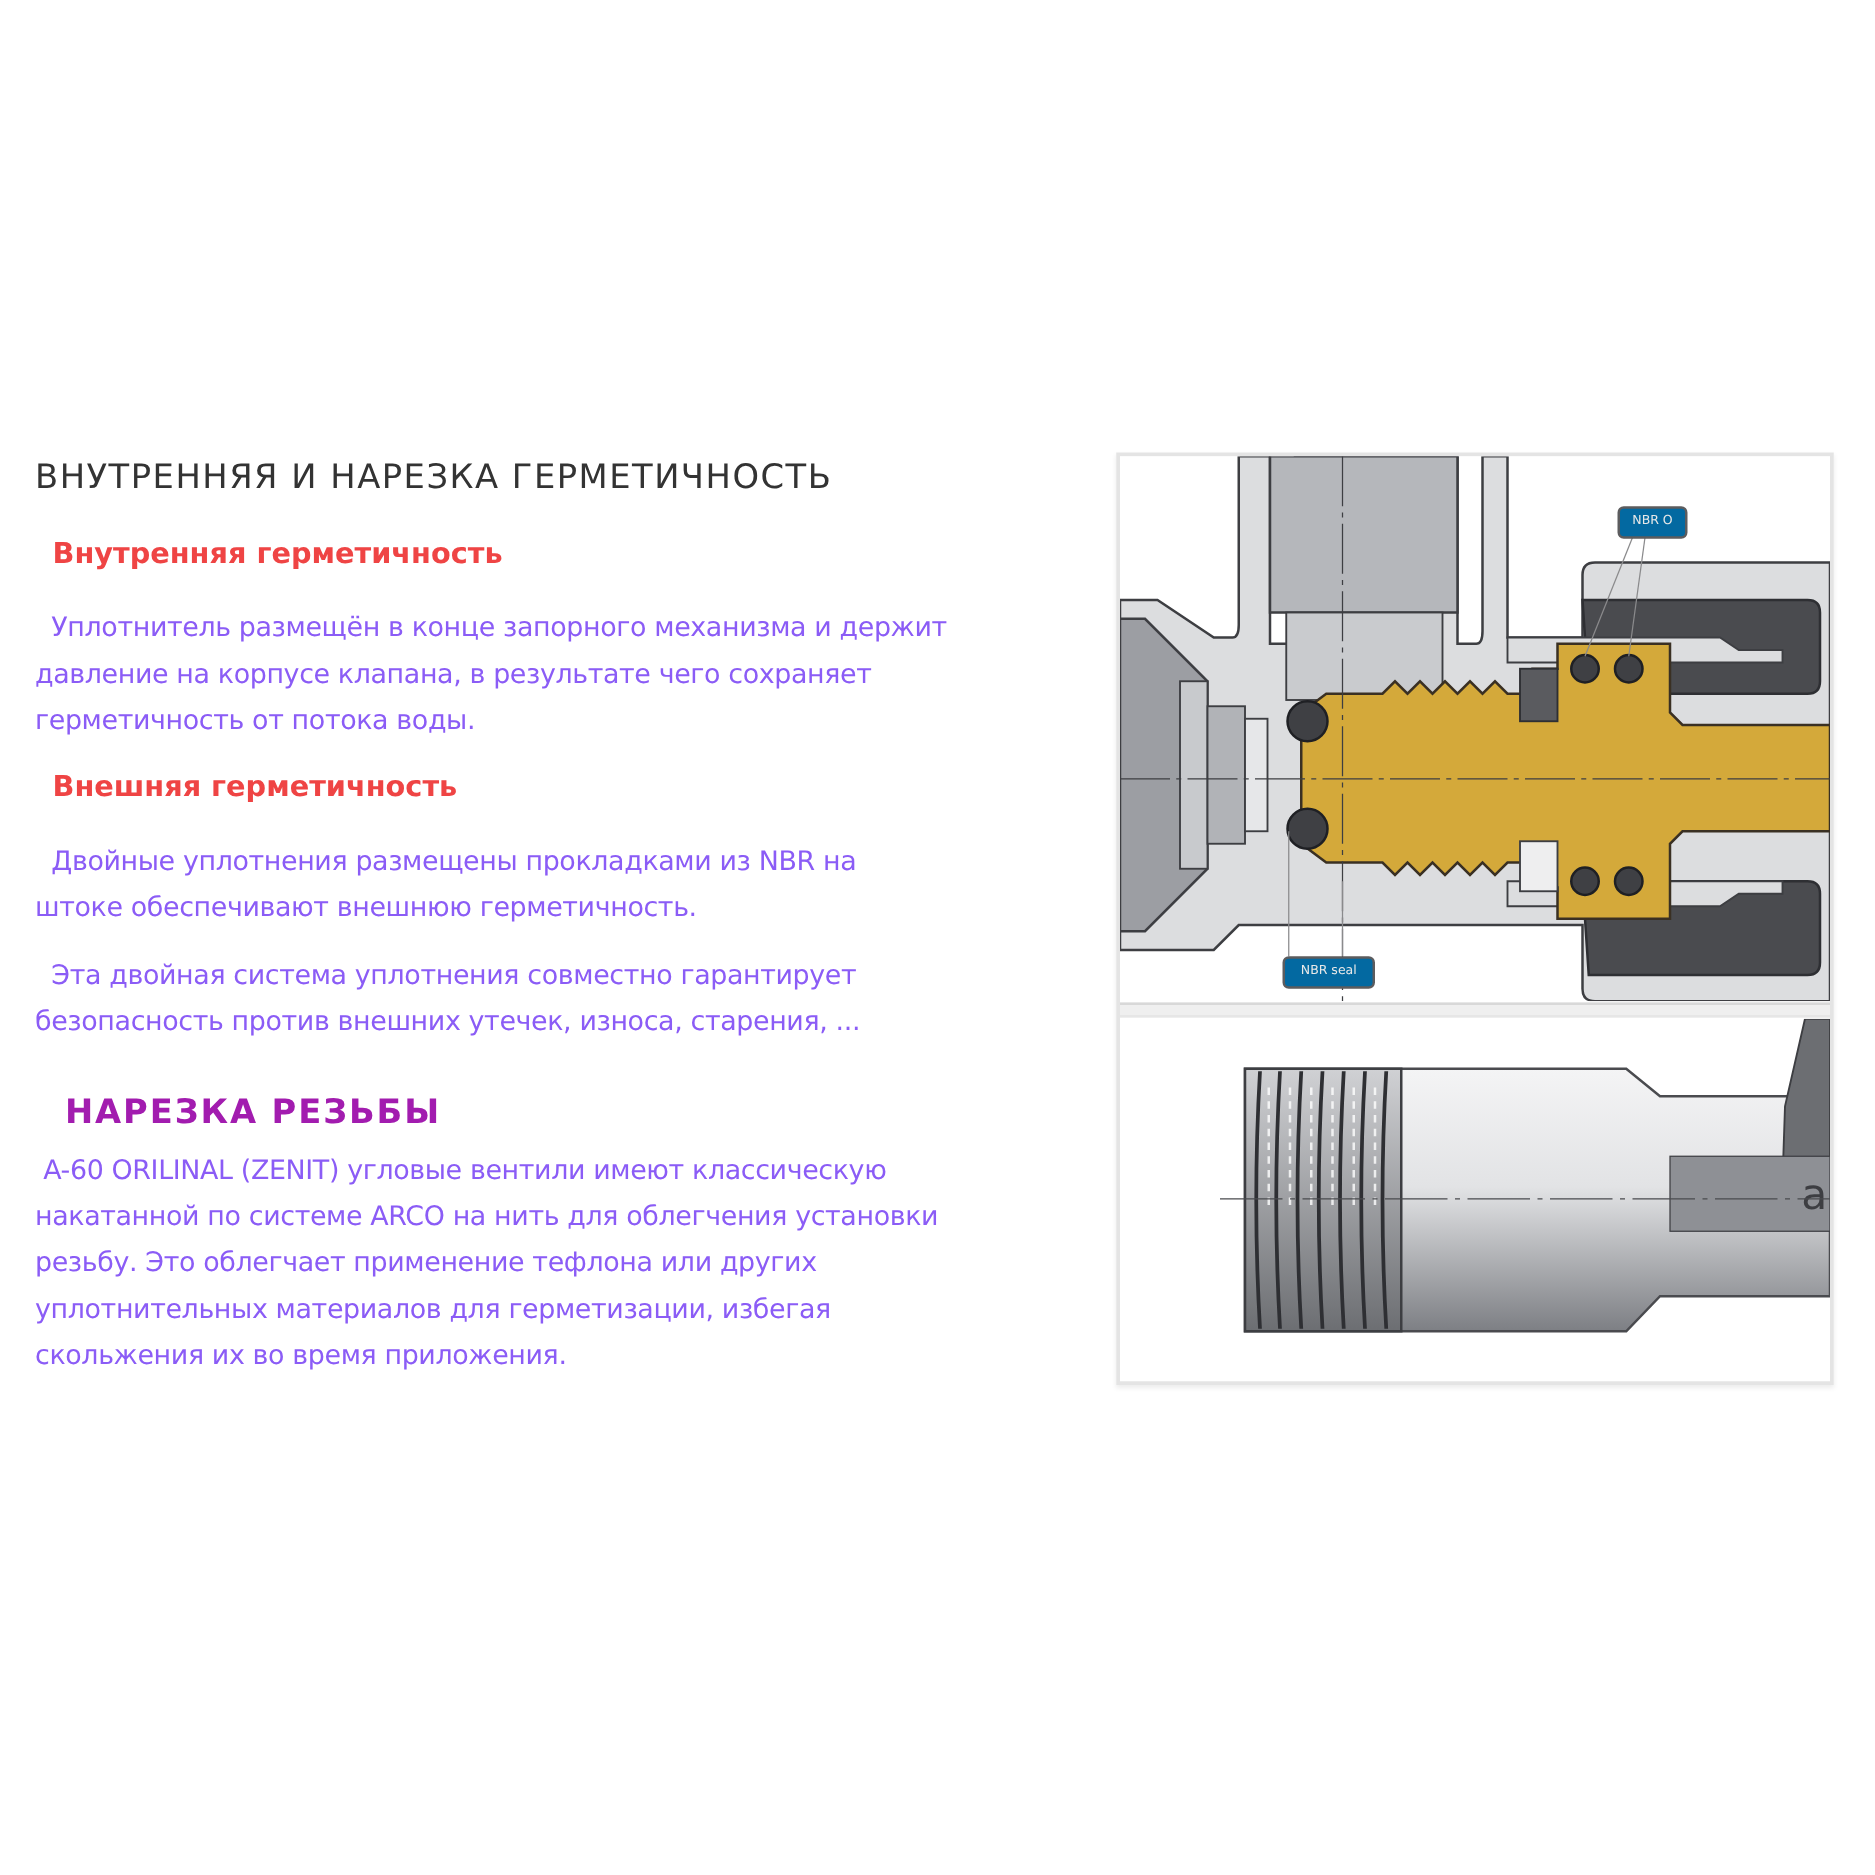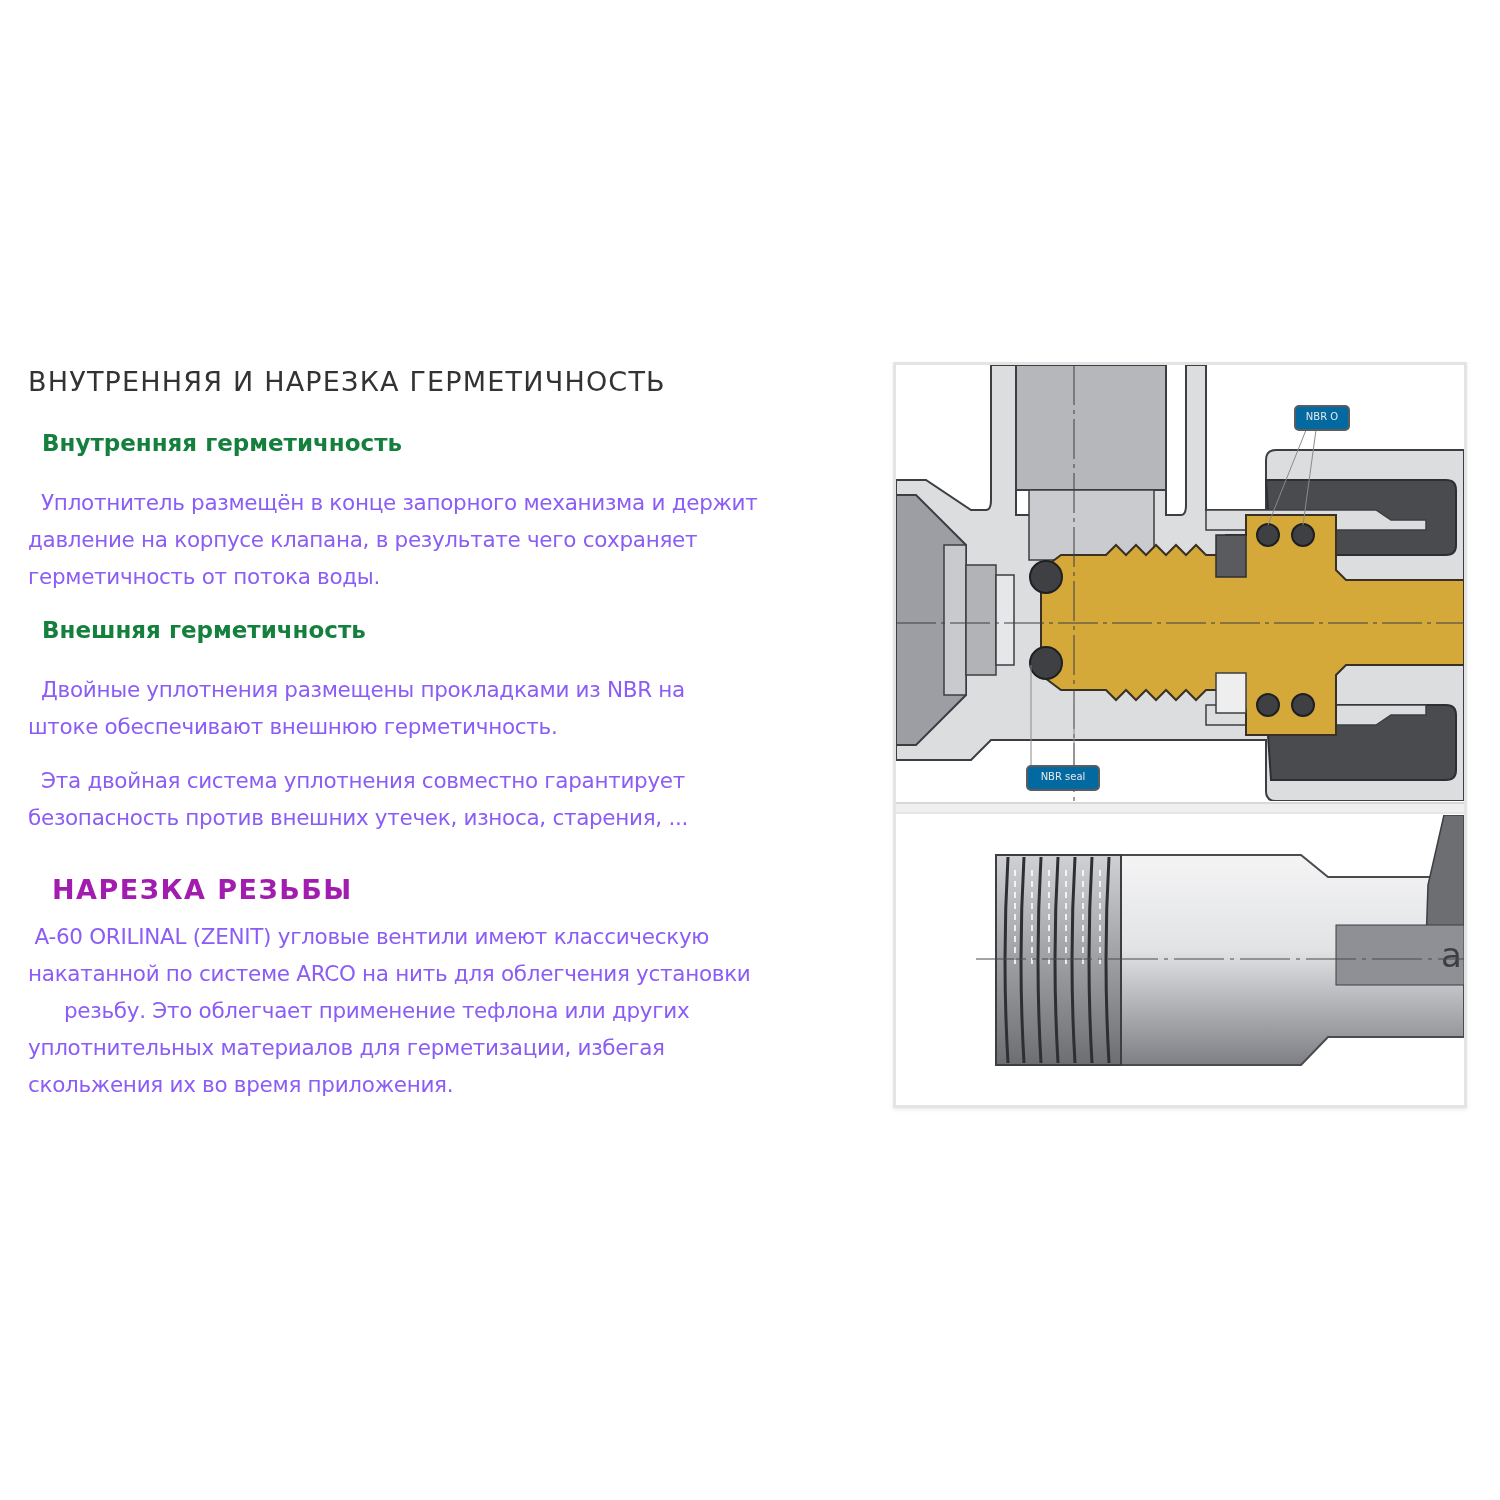--- a/index.html
+++ b/index.html
@@ -6,21 +6,21 @@
     body {
       width: 1500px; height: 1500px; background: #ffffff; position: relative; overflow: hidden;
       font-family: "DejaVu Sans", "Liberation Sans", sans-serif; color: #4a4a4a;
     }
     .main-title {
       position: absolute; left: 28px; top: 366px; margin: 0;
       font-size: 27px; font-weight: normal; letter-spacing: 1.2px; color: #333;
       font-family: "DejaVu Sans", sans-serif; white-space: nowrap;
     }
     .sub-title {
-      position: absolute; margin: 0; font-size: 23px; font-weight: bold; color: #15803d;
+      position: absolute; margin: 0; font-size: 23px; font-weight: bold; color: #ef4444;
       font-family: "DejaVu Sans", sans-serif; white-space: nowrap;
     }
     .para {
       position: absolute; margin: 0; font-size: 21.5px; line-height: 37px; color: #8b5cf6;
       font-family: "DejaVu Sans", sans-serif; white-space: pre; letter-spacing: -0.3px;
     }
     .sec-title {
       position: absolute; margin: 16px; font-size: 27px; font-weight: bold; letter-spacing: 1.5px; color: #a21caf;
       font-family: "DejaVu Sans", sans-serif; white-space: nowrap;
     }
@@ -50,21 +50,21 @@
 
 <h2 class="sub-title" style="left:42px; top:617px;">Внешняя герметичность</h2>
 <p class="para" style="left:28px; top:671px;">  Двойные уплотнения размещены прокладками из NBR на</p>
 <p class="para" style="left:28px; top:708px;">штоке обеспечивают внешнюю герметичность.</p>
 <p class="para" style="left:28px; top:762px;">  Эта двойная система уплотнения совместно гарантирует</p>
 <p class="para" style="left:28px; top:799px;">безопасность против внешних утечек, износа, старения, ...</p>
 
 <h2 class="sec-title" style="left:36px; top:858px;">НАРЕЗКА РЕЗЬБЫ</h2>
 <p class="para" style="left:28px; top:918px;"> A-60 ORILINAL (ZENIT) угловые вентили имеют классическую</p>
 <p class="para" style="left:28px; top:955px;">накатанной по системе ARCO на нить для облегчения установки</p>
-<p class="para" style="left:28px; top:992px;margin-left:36px;">резьбу. Это облегчает применение тефлона или других</p>
+<p class="para" style="left:28px; top:992px;">резьбу. Это облегчает применение тефлона или других</p>
 <p class="para" style="left:28px; top:1029px;">уплотнительных материалов для герметизации, избегая</p>
 <p class="para" style="left:28px; top:1066px;">скольжения их во время приложения.</p>
 
 <div class="figure-frame">
 
   <div class="fig fig-top">
     <svg width="568" height="436" viewBox="0 0 568 436" xmlns="http://www.w3.org/2000/svg">
       <rect x="0" y="0" width="568" height="436" fill="#ffffff"></rect>
 
       <path d="M0 115 L30 115 L75 145 L90 145 Q95 145 95 135 L95 0 L120 0 L120 150 L140 150 L140 0 L270 0 L270 150 L285 150 Q290 150 290 140 L290 0 L310 0 L310 145 L370 145 L370 95 Q370 85 380 85 L568 85 L568 436 L380 436 Q370 436 370 426 L370 375 L95 375 L75 395 L30 395 L0 395 Z" fill="#dcdddf" stroke="#3d3e42" stroke-width="2"></path>

